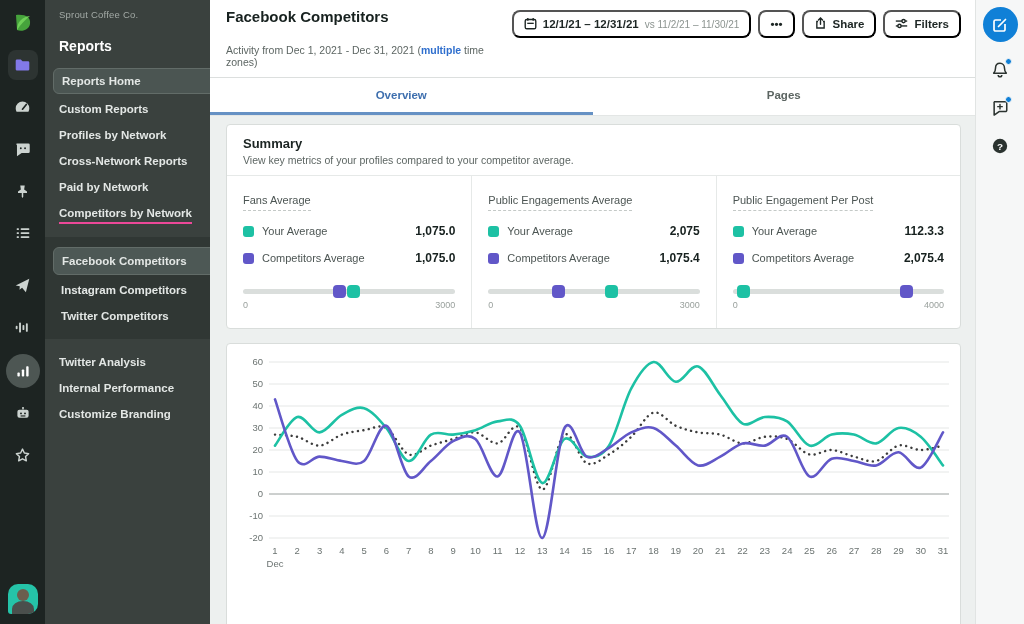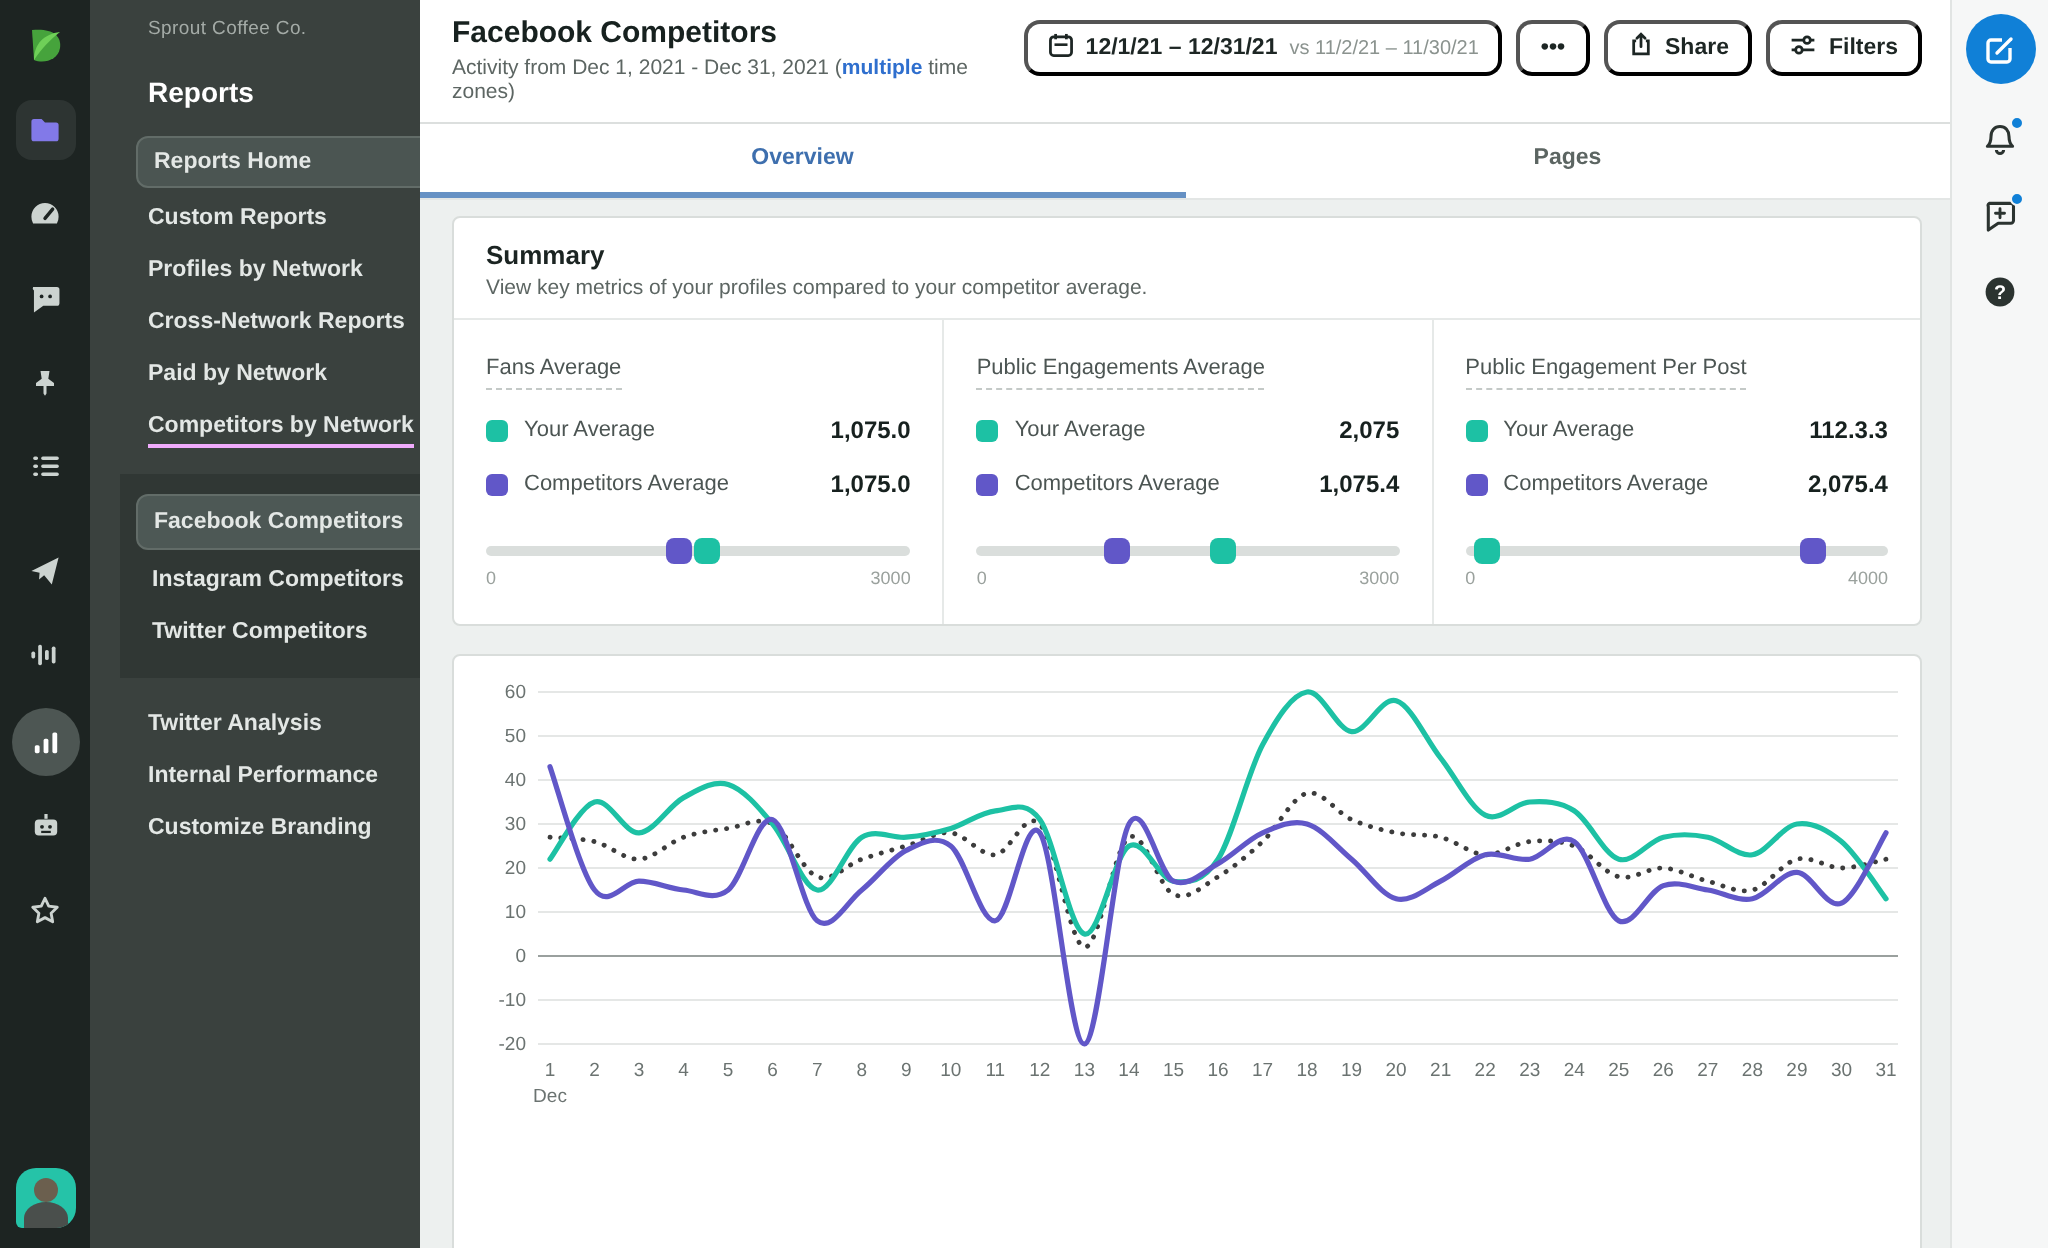--- a/index.html
+++ b/index.html
@@ -14,40 +14,40 @@
     margin-bottom:12px; border-radius:8px; flex:none; cursor:pointer; }
   .rail-icon.section-active { background:#2d3432; }
   .rail-icon.active-circle { background:#4d5653; border-radius:50%; width:34px; height:34px; margin-bottom:10px; }
   .rail-gap { height:10px; flex:none; }
   .rail-avatar { position:absolute; left:8px; bottom:10px; width:30px; height:30px; background:#25c3a8;
     border-radius:10px 10px 10px 3px; overflow:hidden; cursor:pointer; }
   .rail-avatar .head { position:absolute; left:9px; top:5px; width:12px; height:12px; border-radius:50%; background:#6b5f4e; }
   .rail-avatar .body { position:absolute; left:4px; top:17px; width:22px; height:16px; border-radius:50% 50% 0 0; background:#4a4f4c; }
 
   
-  .sidebar { position:absolute; left:45px; top:0; width:199px; height:100%; background:#3a413e; color:#e3e7e5;padding-left:15px; }
+  .sidebar { position:absolute; left:45px; top:0; width:199px; height:100%; background:#3a413e; color:#e3e7e5; }
   .sb-head { padding:9px 14px 10px 14px; }
   .sb-workspace { font-size:9.5px; color:#a3aaa6; letter-spacing:.2px; }
   .sb-title { font-size:14px; font-weight:bold; color:#fff; margin-top:18px; }
   .sb-list { padding:4px 8px 0 8px; }
   .sb-item { font-size:11.5px; font-weight:bold; padding:7px 6px; display:flex; align-items:center;
     justify-content:space-between; cursor:pointer; border-radius:6px; }
   .sb-item.selected { background:#4b5552; border:1px solid #626c68; padding:6px 8px; margin-bottom:2px; }
   .sb-item .chev { width:9px; height:9px; flex:none; opacity:.85; }
-  .sb-item.section-active span.lbl { border-bottom:2px solid #f0abfc; padding-bottom:3px; }
+  .sb-item.section-active span.lbl { border-bottom:2px solid #ec4899; padding-bottom:3px; }
   .sub-panel { background:#30proto3734; margin:6px -8px 10px -8px; padding:10px 8px; background:#303734; }
   .sub-panel .sb-item { padding:7px 8px; }
   .sub-panel .sb-item.selected { background:#4d5855; border:1px solid #626c68; }
 
   
   .main { position:absolute; left:210px; top:0; right:49px; bottom:0; background:#edf0ef; overflow:hidden; }
   .hdr { background:#fff; border-bottom:1px solid #dcdfde; padding:8px 14px 9px 16px;
     display:flex; justify-content:space-between; align-items:flex-start; }
   .hdr-title { font-size:15px; font-weight:bold; color:#17211f; }
-  .hdr-sub { font-size:10.5px; color:#5d6663; margin-top:3px; }
+  .hdr-sub { font-size:10.5px; color:#5d6663; margin-top:19px; }
   .hdr-sub .lnk { color:#2f6fce; font-weight:bold; cursor:pointer; }
   .hdr-actions { display:flex; gap:7px; margin-top:2px; }
   .btn { display:flex; align-items:center; gap:6px; background:#fff; border:1.5px solid #51585" ;
     border:1.5px solid #51585a; border-radius:8px; height:28px; padding:0 10px; cursor:pointer;
     font-size:11.5px; font-weight:bold; color:#1d2624; white-space:nowrap; }
   .btn .cmp { color:#8b938f; font-weight:normal; font-size:10px; }
   .tabs { background:#fff; border-bottom:1px solid #e3e6e5; display:flex; height:38px; }
   .tab { flex:1; display:flex; align-items:center; justify-content:center; font-size:11.5px;
     color:#5c6562; cursor:pointer; border-bottom:3px solid transparent; font-weight:bold; }
   .tab.active { color:#3e6fae; border-bottom-color:#6691c4; }

